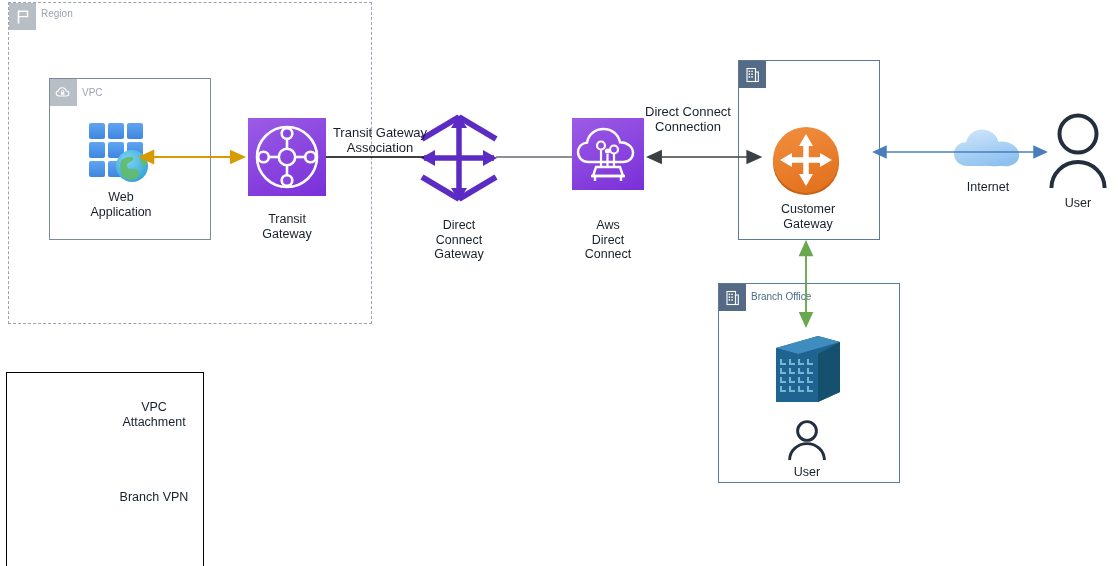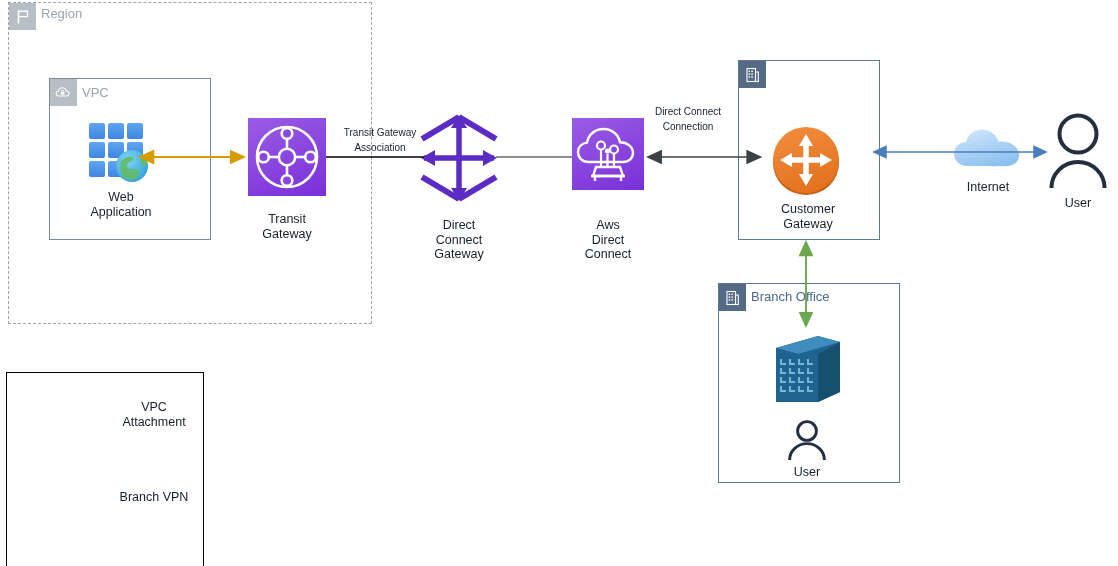--- a/index.html
+++ b/index.html
@@ -42,38 +42,38 @@
     display: flex;
     align-items: center;
     justify-content: center;
     width: 27px;
     height: 27px;
   }
   .badge-gray { background: #b7bec6; }
   .badge-blue { background: #546a85; }
 
   .group-title {
-    font-size: 13px;
+    font-size: 10px;
     line-height: 14px;
     white-space: pre-line;
   }
   .title-gray { color: #9aa4b0; }
   .title-blue { color: #4a6b8a; }
 
   
   .node-label {
     text-align: center;
     font-size: 12.5px;
     line-height: 14.5px;
     color: #17202a;
     white-space: pre-line;
   }
   .edge-label {
     text-align: center;
-    font-size: 10px;
+    font-size: 13px;
     line-height: 14.5px;
     color: #17202a;
     white-space: pre-line;
   }
 
   
   .tile-purple {
     background: linear-gradient(155deg, #9b5ce6 0%, #7a2fd8 100%);
   }
   svg { display: block; overflow: visible; }

